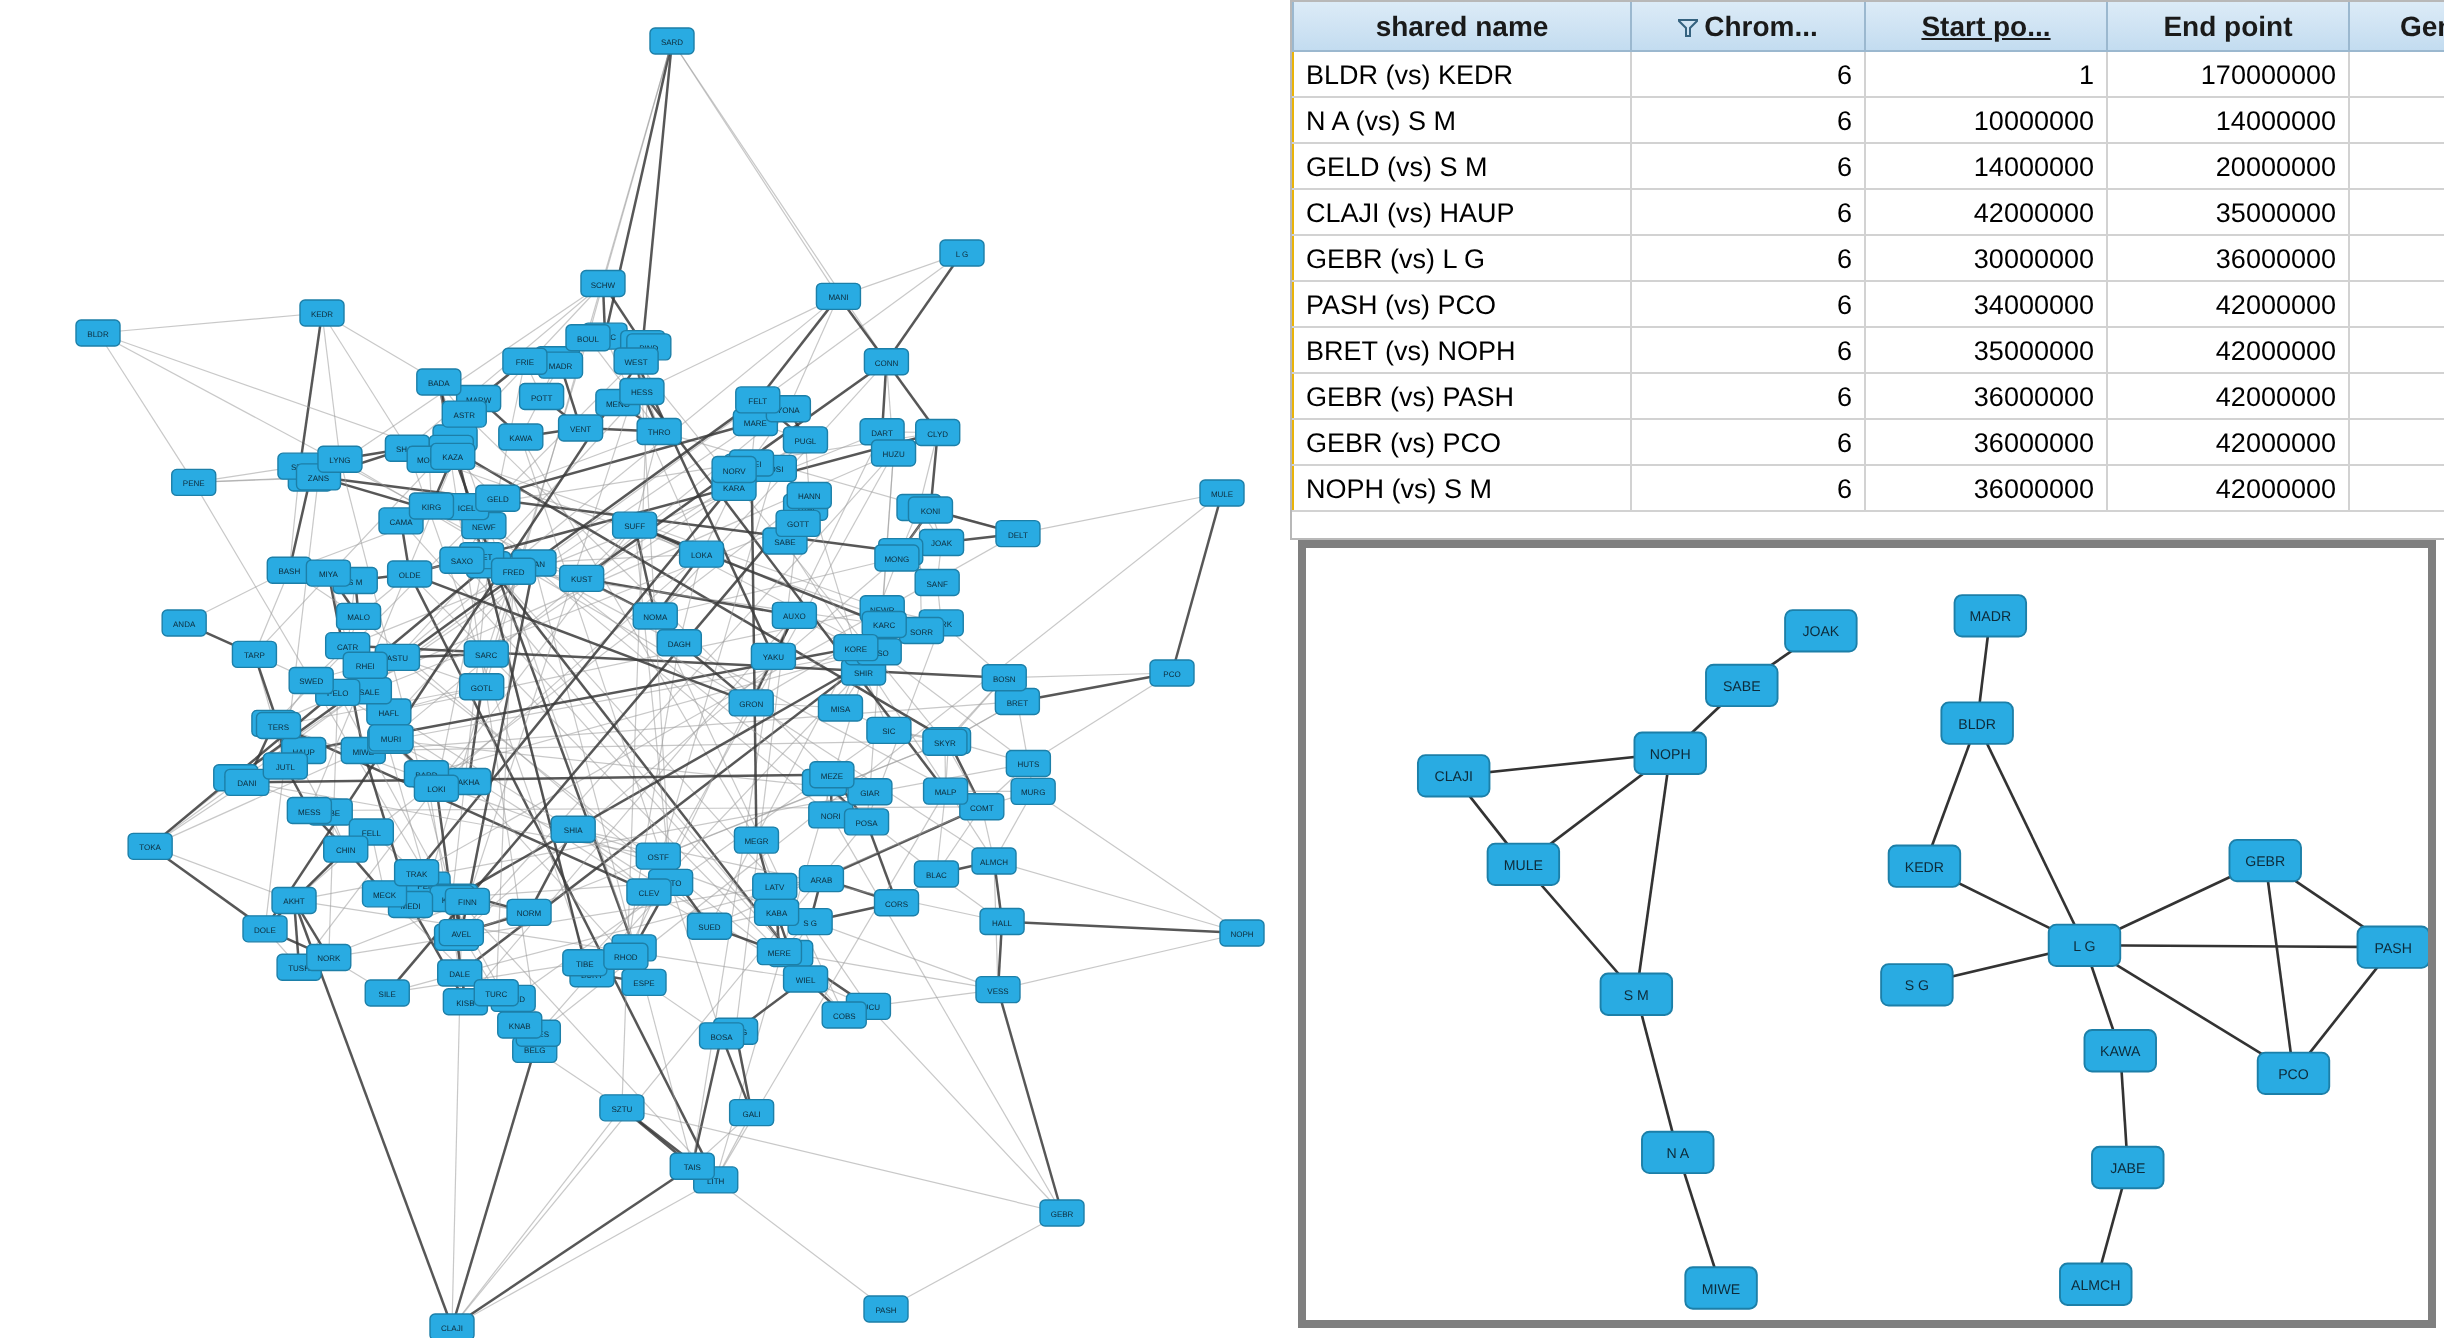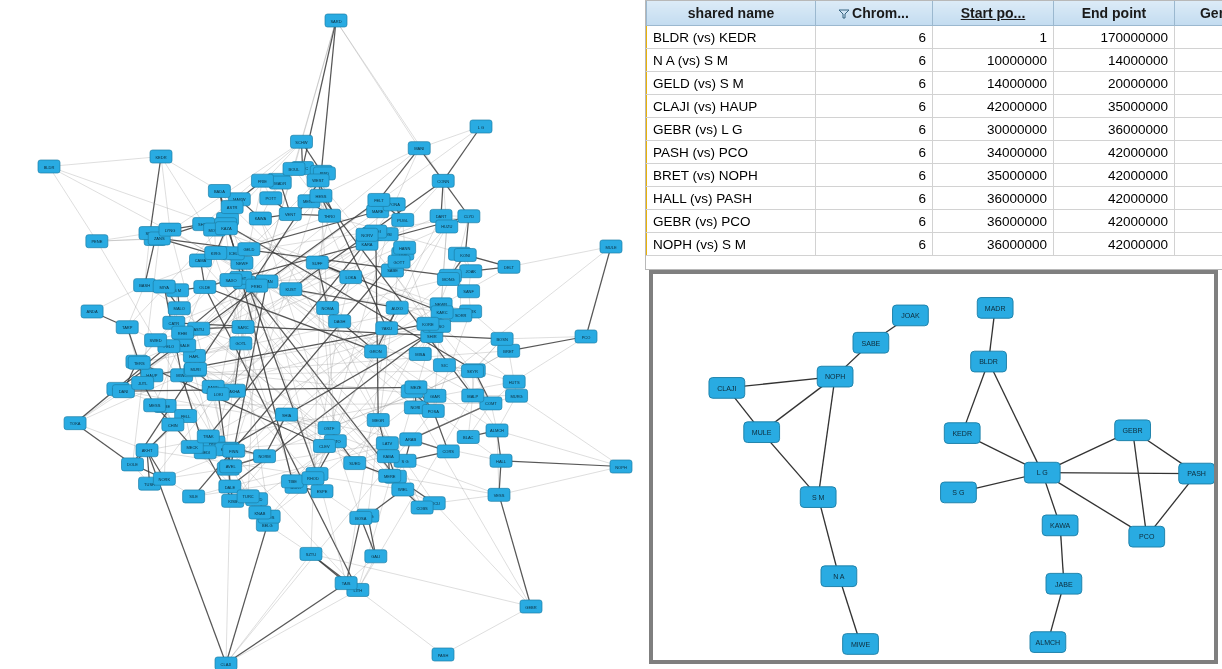--- a/index.html
+++ b/index.html
@@ -1519,21 +1519,21 @@
           <td class="right">11.4</td>
         </tr>
         <tr>
           <td class="left firstcol">BRET (vs) NOPH</td>
           <td class="right">6</td>
           <td class="right">35000000</td>
           <td class="right">42000000</td>
           <td class="right">10.5</td>
         </tr>
         <tr>
-          <td class="left firstcol">HALL (vs) PASH</td>
+          <td class="left firstcol">GEBR (vs) PASH</td>
           <td class="right">6</td>
           <td class="right">36000000</td>
           <td class="right">42000000</td>
           <td class="right">8.9</td>
         </tr>
         <tr>
           <td class="left firstcol">GEBR (vs) PCO</td>
           <td class="right">6</td>
           <td class="right">36000000</td>
           <td class="right">42000000</td>

